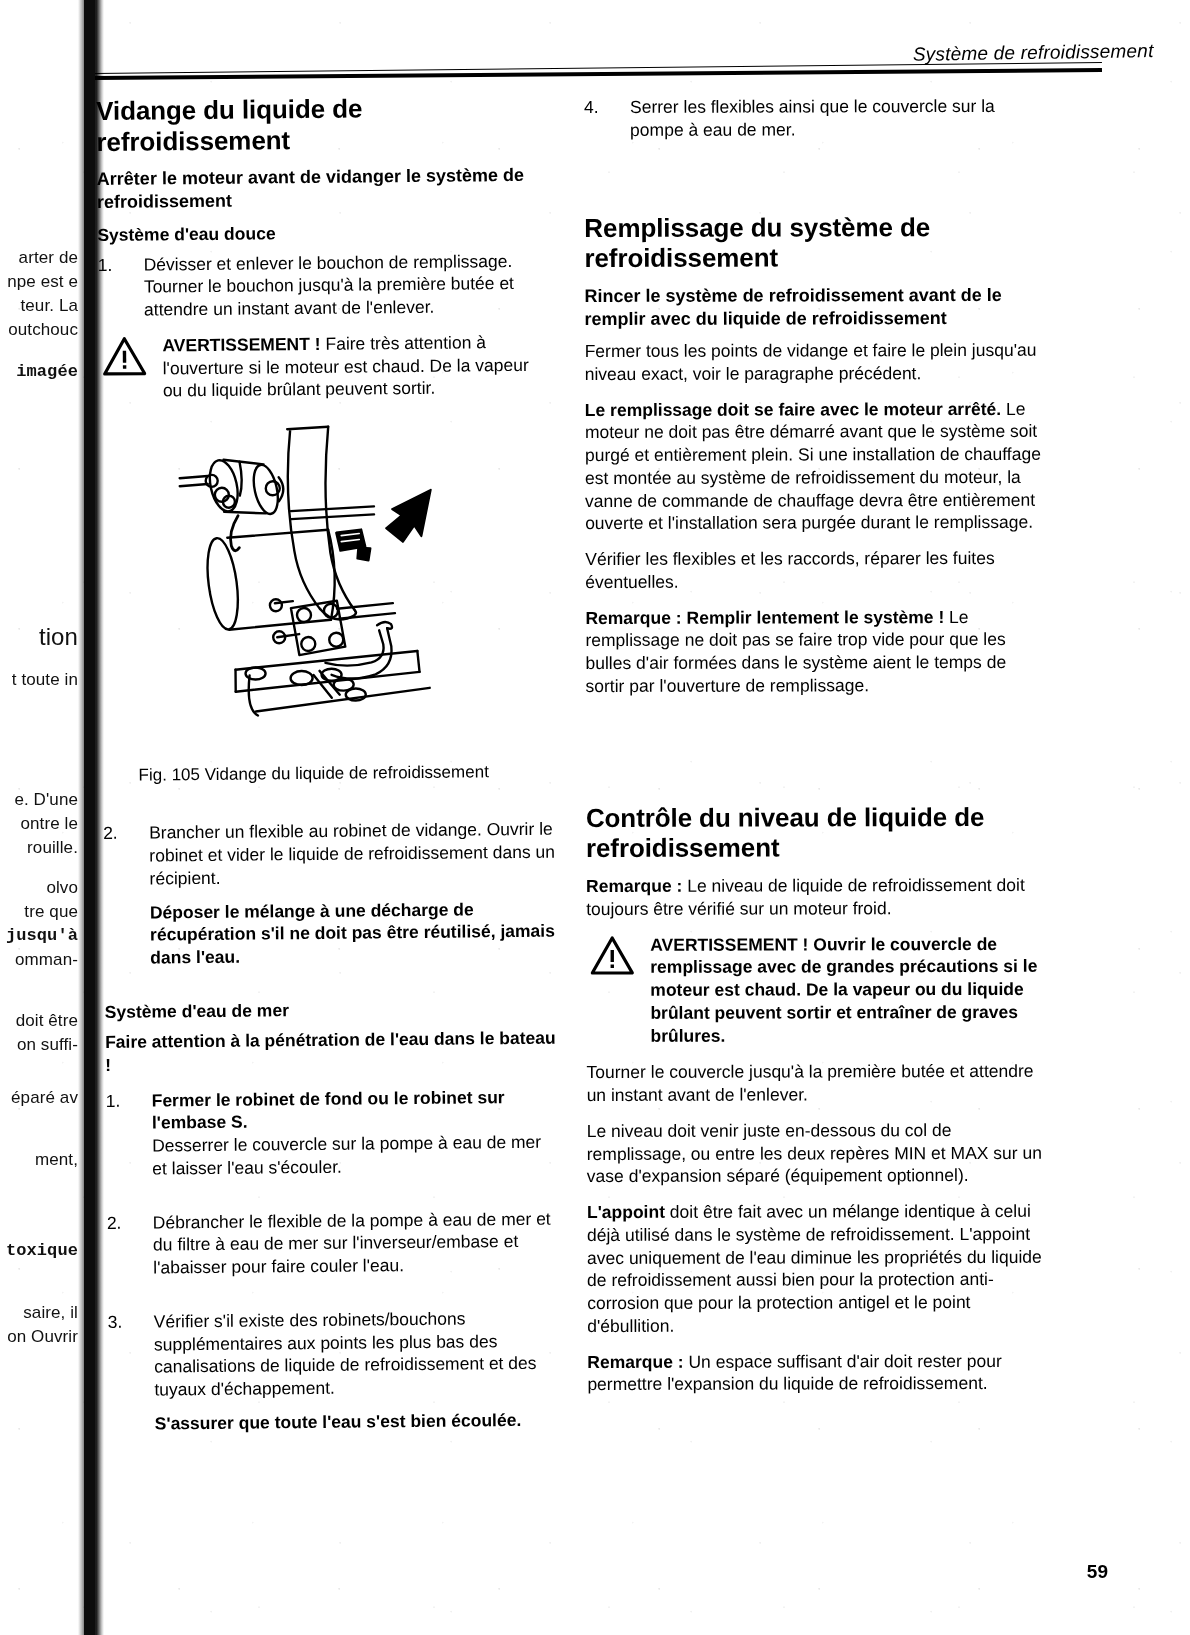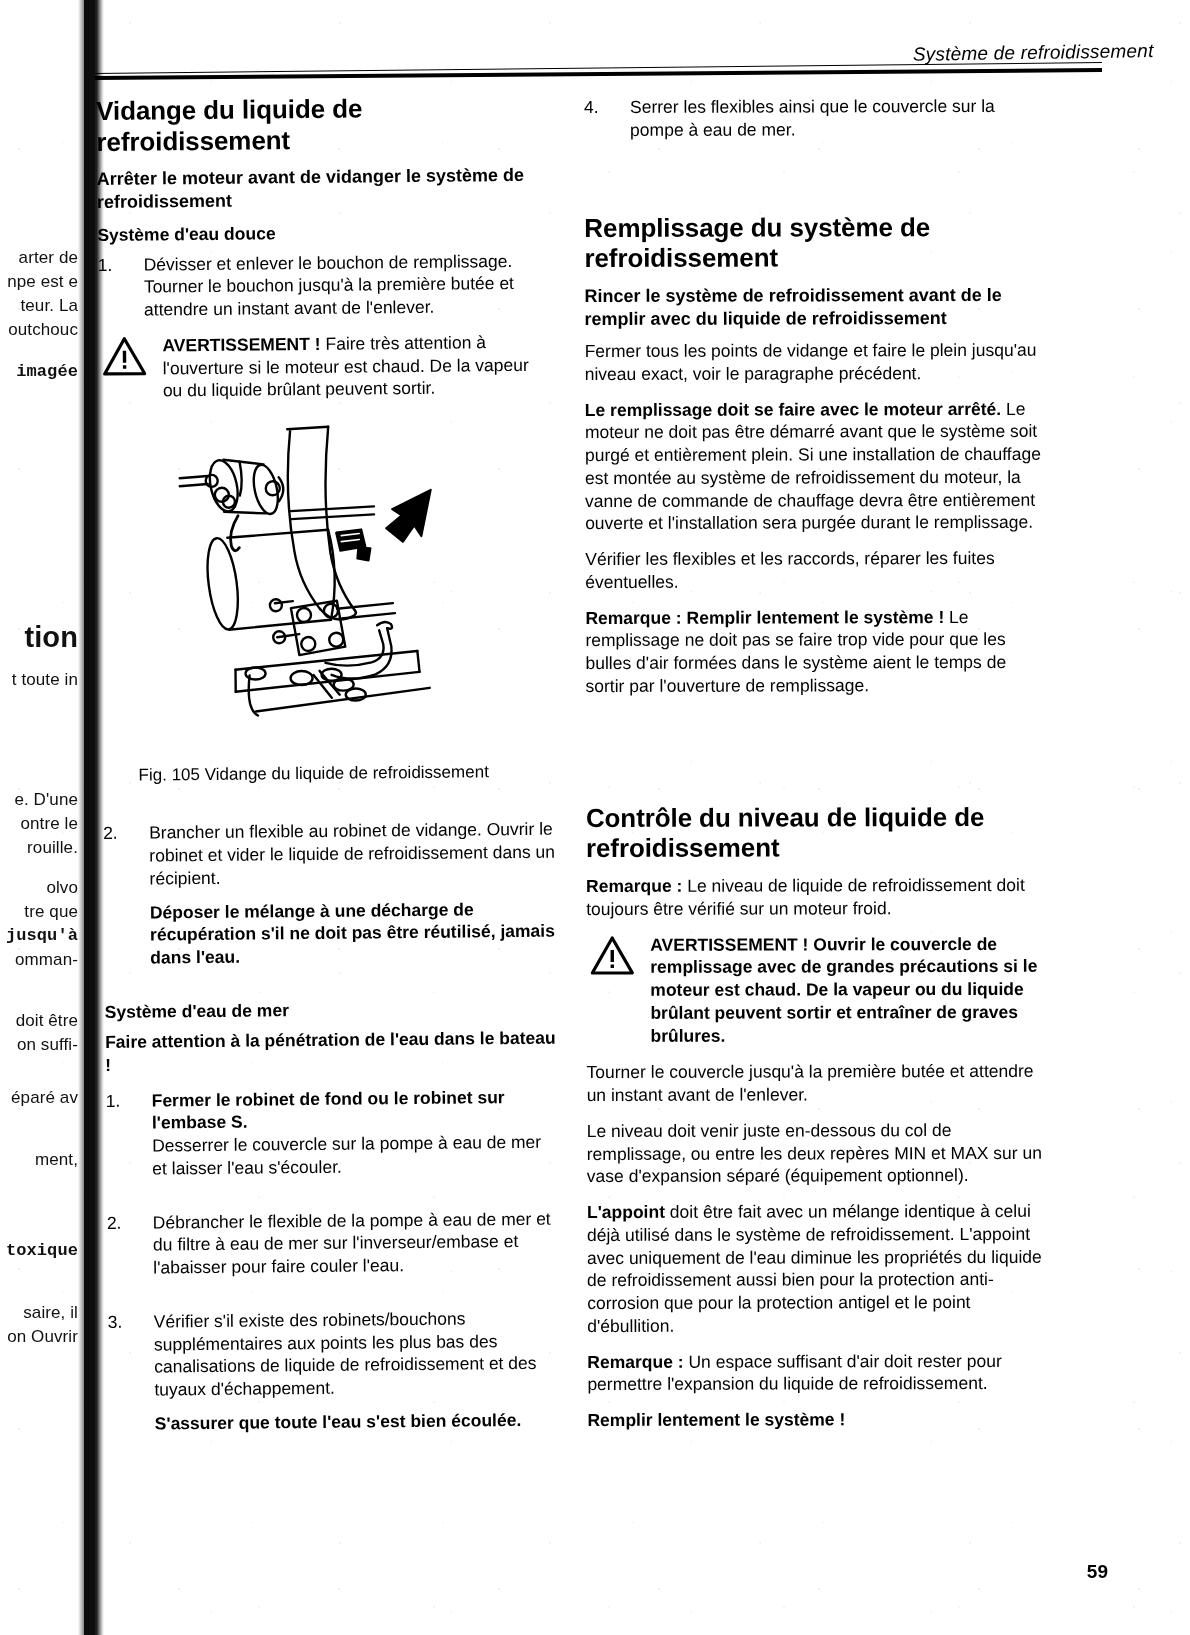--- a/index.html
+++ b/index.html
@@ -70,21 +70,21 @@
     position: absolute;
     right: 4px;
     white-space: nowrap;
     font-size: 17px;
     line-height: 20px;
     letter-spacing: .1px;
     color: #111;
     text-align: right;
   }
   .bleed-line.b  { font-weight: bold; font-family: Liberation Mono, monospace; }
-  .bleed-line.hd { font-size: 29px; font-weight: bold; }
+  .bleed-line.hd { font-size: 24px; font-weight: normal; }
 
   
   .running-head {
     position: absolute;
     right: 36px;
     top: 40px;
     font-style: italic;
     font-size: 19px;
     letter-spacing: .2px;
     transform: rotate(-0.9deg);
@@ -421,21 +421,20 @@
     </div>
 
     <p class="body">Tourner le couvercle jusqu'à la première butée et attendre un instant avant de l'enlever.</p>
 
     <p class="body">Le niveau doit venir juste en-dessous du col de remplissage, ou entre les deux repères MIN et MAX sur un vase d'expansion séparé (équipement optionnel).</p>
 
     <p class="body"><b>L'appoint</b><span> doit être fait avec un mélange identique à celui déjà utilisé dans le système de refroidissement. L'appoint avec uniquement de l'eau diminue les propriétés du liquide de refroidissement aussi bien pour la protection anti-corrosion que pour la protection antigel et le point d'ébullition.</span></p>
 
     <p class="body"><b>Remarque :</b><span> Un espace suffisant d'air doit rester pour permettre l'expansion du liquide de refroidissement.</span></p>
 
-    <p class="body bold">Remplir lentement le système !</p>
 
   </div>
 
   <div class="page-number">59</div>
 
   <div class="page-speckle"></div>
 
 </div>
 
 </body></html>

